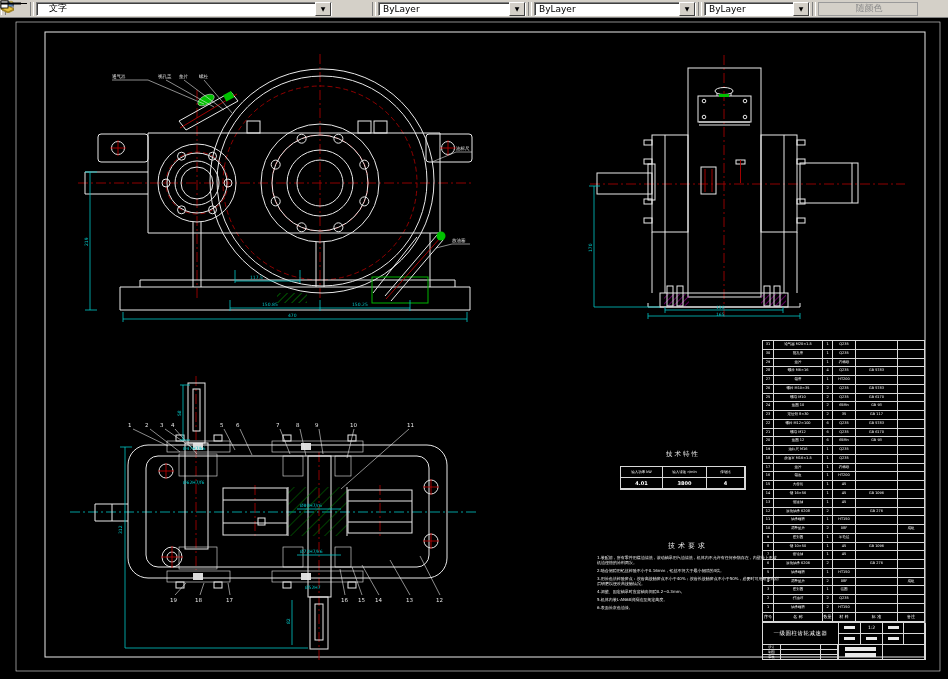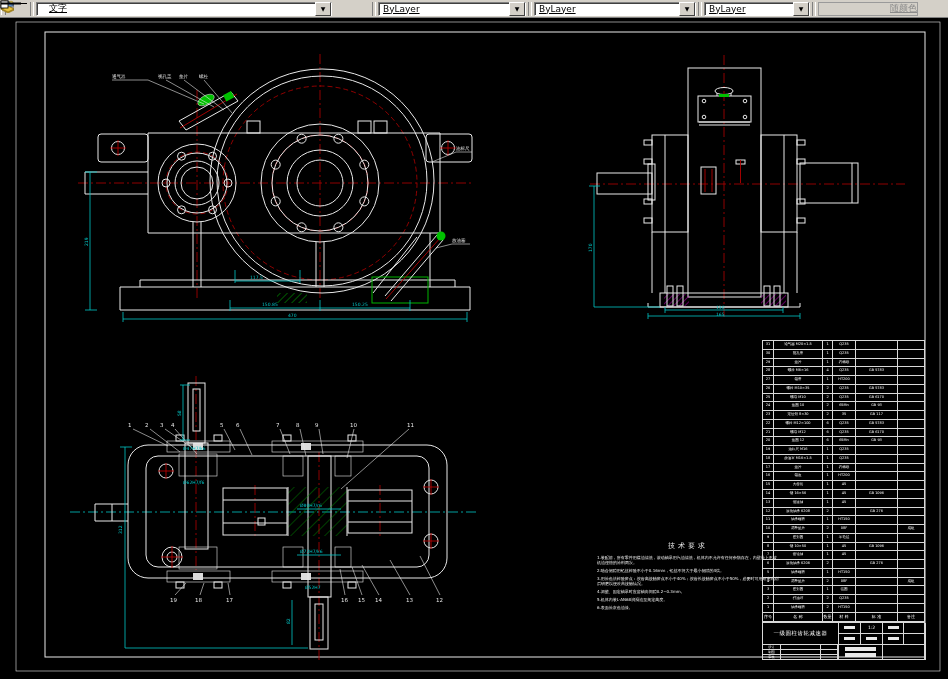--- a/index.html
+++ b/index.html
@@ -7,27 +7,27 @@
     font-family:"DejaVu Sans",sans-serif;}
   
   .toolbar{position:absolute;left:0;top:0;width:948px;height:17px;background:#d4d0c8;
     border-bottom:1px solid #808080;display:flex;align-items:center;z-index:5;}
   .grip{width:3px;height:12px;margin:0 3px 0 1px;border-left:1px solid #fff;border-right:1px solid #7f7f7f;}
   .tbtn{width:19px;height:15px;display:flex;align-items:center;justify-content:center;}
   .sep{width:2px;height:14px;margin:0 2px;border-left:1px solid #7f7f7f;border-right:1px solid #fff;}
   .combo{height:14px;background:#fff;border:1px solid;border-color:#7f7f7f #fff #fff #7f7f7f;
     box-shadow:inset 1px 1px 0 #404040;display:flex;align-items:center;font-size:9px;color:#000;
     padding-left:2px;box-sizing:border-box;}
-  .combo .val{white-space:nowrap;overflow:hidden;text-decoration:underline;}
+  .combo .val{white-space:nowrap;overflow:hidden;}
   .combo .arrow{margin-left:auto;width:14px;height:12px;background:#d4d0c8;
     border:1px solid;border-color:#fff #404040 #404040 #fff;display:flex;align-items:center;
     justify-content:center;font-size:6px;color:#000;}
   .combo.disabled{background:#d4d0c8;color:#8a8a8a;box-shadow:none;border-color:#9a9a9a;}
   .licon{display:inline-block;margin-right:2px;}
-  .ctr{text-align:center;justify-content:flex-end;}
+  .ctr{text-align:center;justify-content:center;}
   
   .ov{position:absolute;z-index:2;color:#e9e9e9;}
   
   #bom{left:762px;top:340px;width:163px;}
   .bwrap{border:1px solid #d9d9d9;box-sizing:border-box;}
   .brow{display:grid;grid-template-columns:11px 49px 10px 23px 42px auto;border-bottom:1px solid #d9d9d9;}
   .brow:last-child{border-bottom:none;}
   .bc{border-right:1px solid #d9d9d9;font-size:3.5px;line-height:7.7px;height:7.77px;
     overflow:hidden;white-space:nowrap;text-align:center;color:#fff;}
   .bc:last-child{border-right:none;}
@@ -451,20 +451,31 @@
         <text x="290" y="624" class="dimt" transform="rotate(-90 290 624)">82</text>
         <text x="183" y="450" class="dimt">Ø47H7/k6</text>
         <text x="183" y="484" class="dimt">Ø62H7/f6</text>
         <text x="300" y="507" class="dimt">Ø80H7/r6</text>
         <text x="300" y="553" class="dimt">Ø72H7/k6</text>
         <text x="305" y="589" class="dimt">Ø52H7</text>
       </g>
     </g>
   </svg>
 
+  <div class="ov" id="tc">
+    <div class="tc-title">技术特性</div>
+    <div class="tc-table" id="tc-table">
+        <div class="tc-h">输入功率 kW</div>
+        <div class="tc-h">输入转速 r/min</div>
+        <div class="tc-h">传动比</div>
+        <div class="tc-v">4.01</div>
+        <div class="tc-v">3800</div>
+        <div class="tc-v">4</div>
+      </div>
+  </div>
 
   <div class="ov" id="trq">
     <div class="trq-title">技术要求</div>
     <div id="trq-lines">
         <div class="tr-line">1.装配前，所有零件用煤油清洗，滚动轴承用汽油清洗，机体内不允许有任何杂物存在，内壁涂上不被机油侵蚀的涂料两次。</div>
         <div class="tr-line">2.啮合侧隙用铅丝检验不小于0.16mm，铅丝不得大于最小侧隙的4倍。</div>
         <div class="tr-line">3.用涂色法检验斑点：按齿高接触斑点不小于40%；按齿长接触斑点不小于50%，必要时可用研磨或刮后研磨以便改善接触情况。</div>
         <div class="tr-line">4.调整、固定轴承时应留轴向间隙0.2~0.3mm。</div>
         <div class="tr-line">5.机体内装L-AN68润滑油至规定高度。</div>
         <div class="tr-line">6.表面涂灰色油漆。</div>

